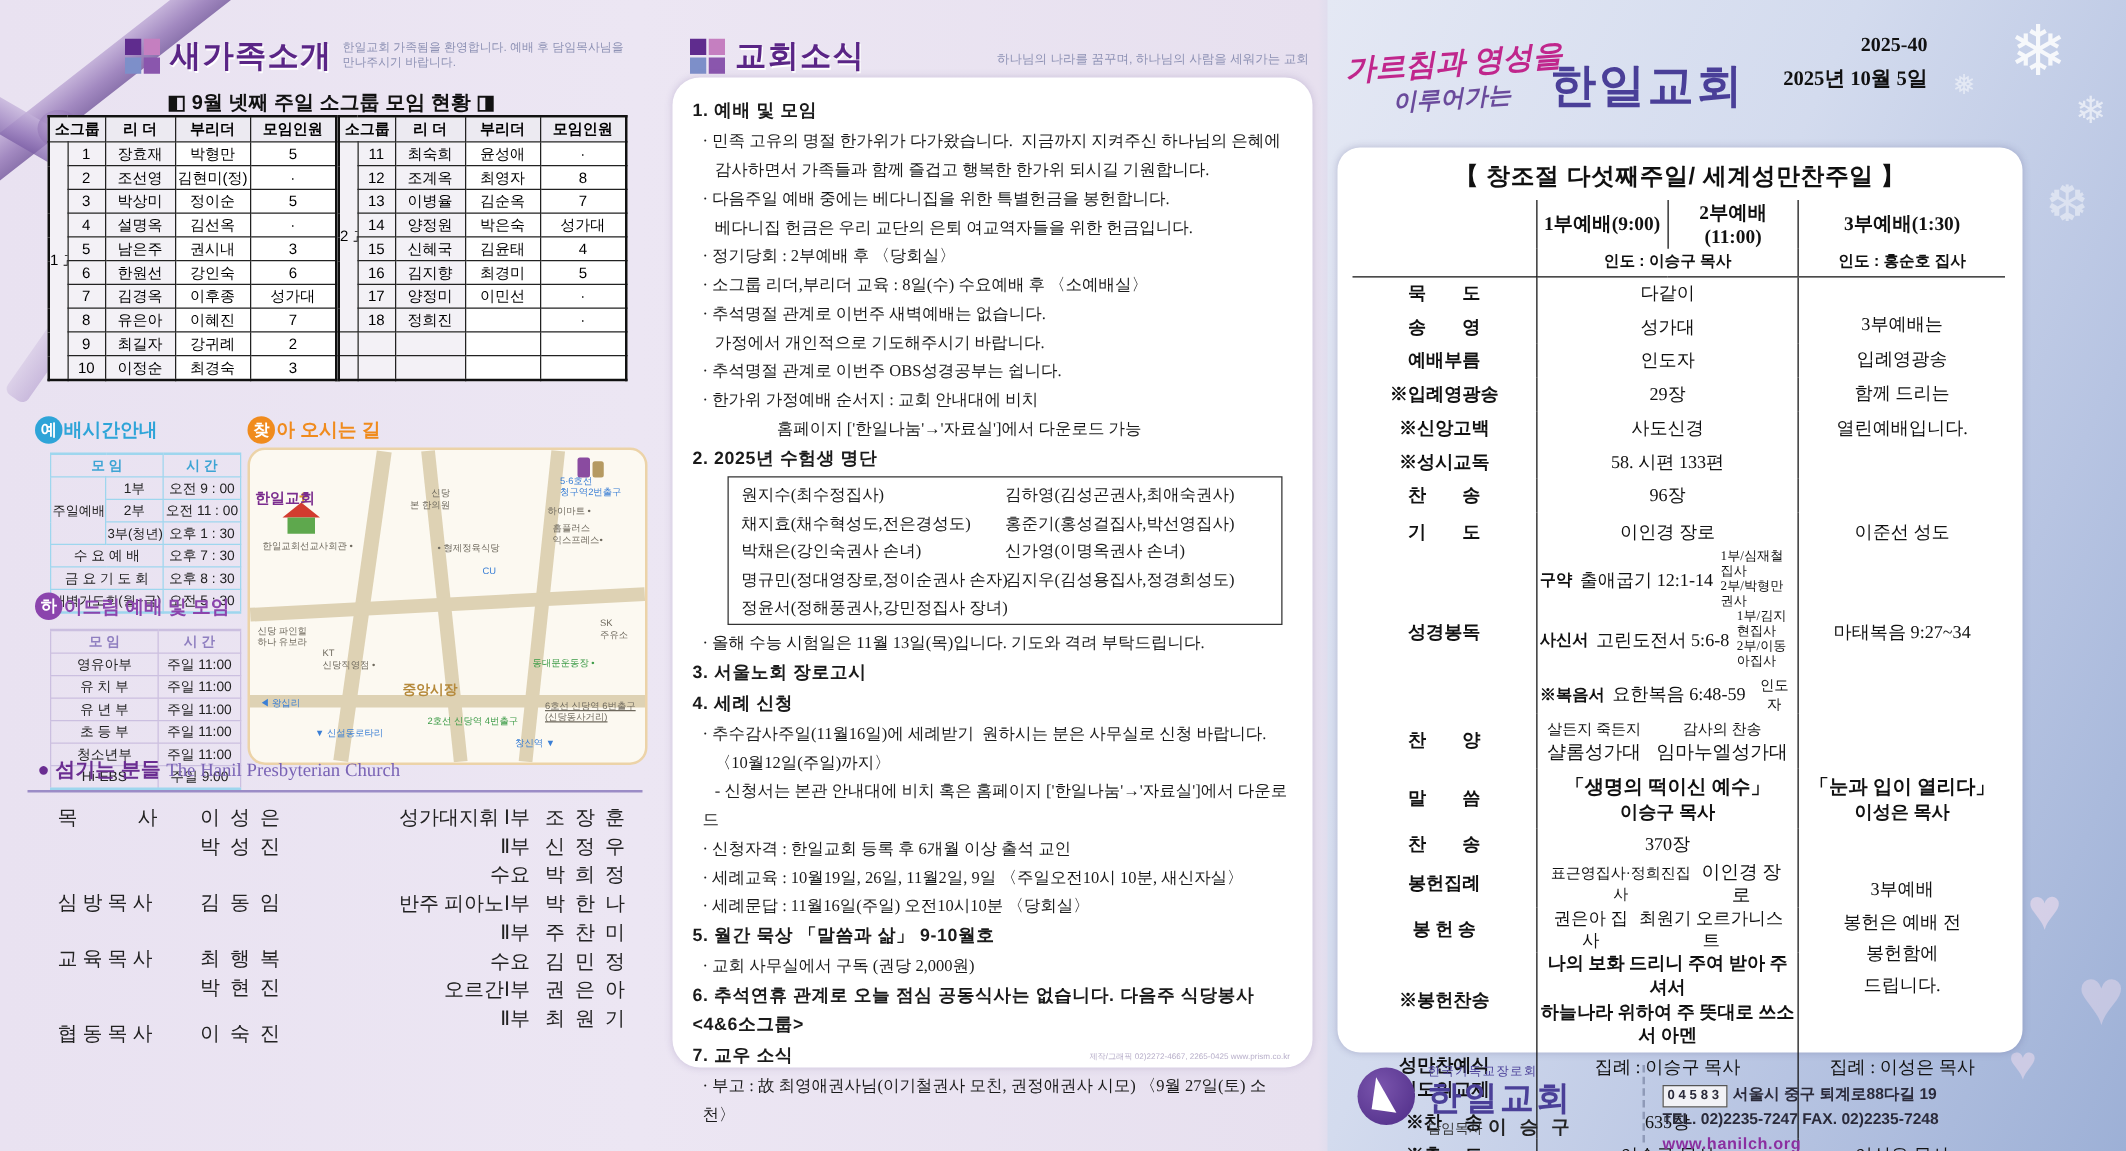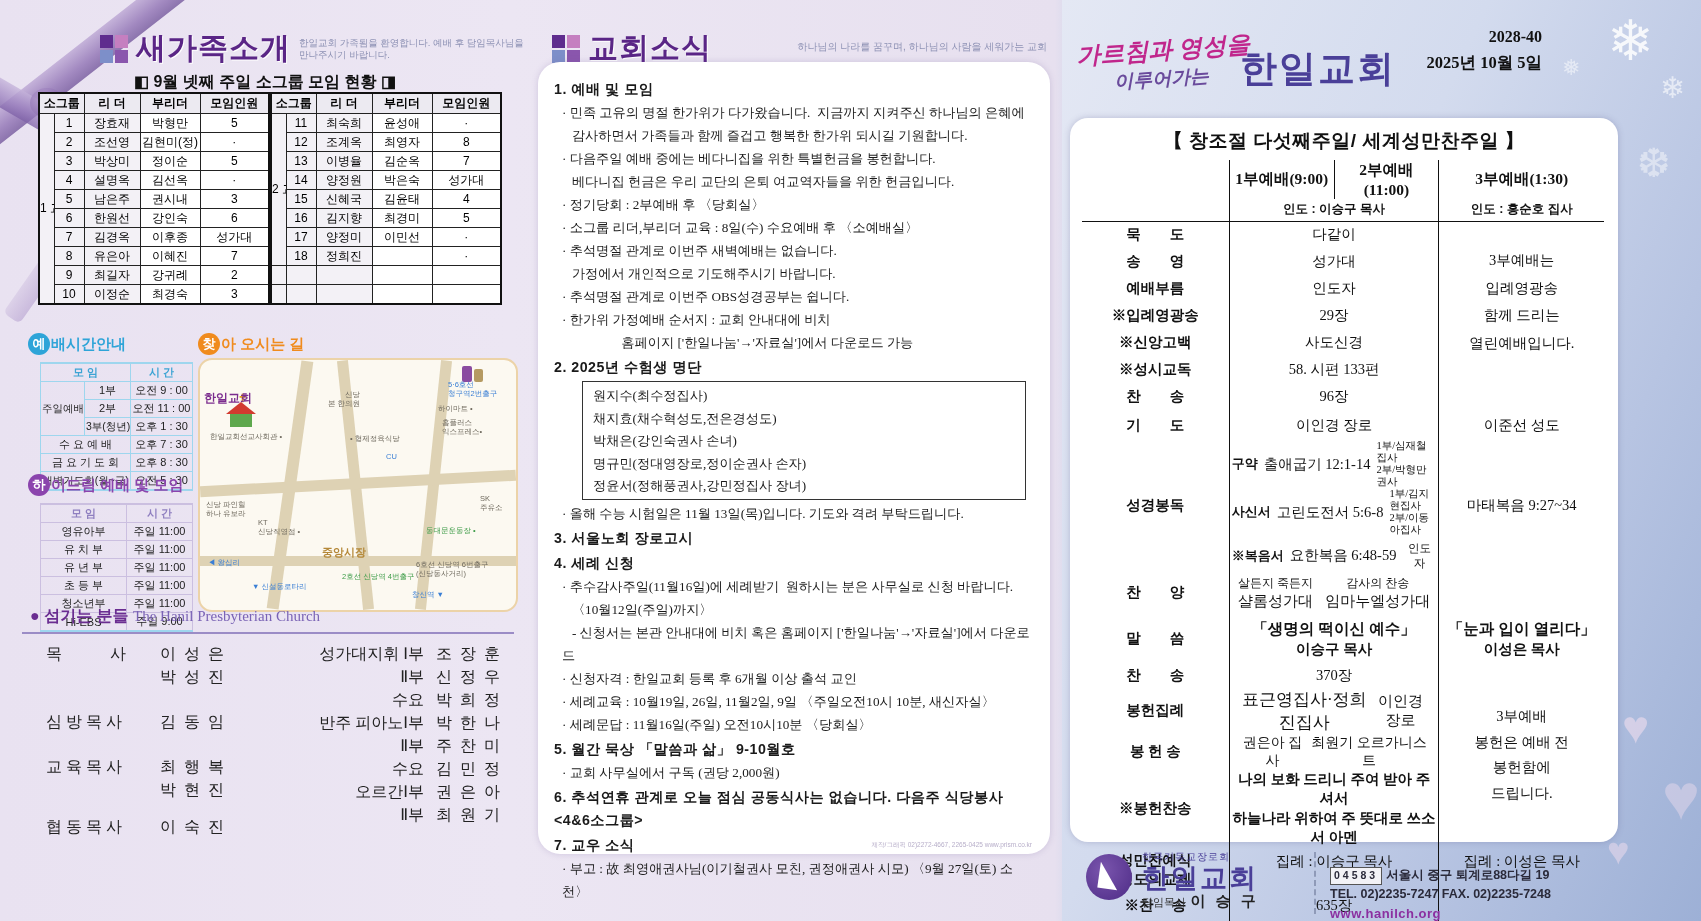--- a/index.html
+++ b/index.html
@@ -26,21 +26,21 @@
   .p-right{left:1062px;width:639px;}
 
   
   .sec-head{position:absolute;display:flex;align-items:center;gap:8px;}
   .sq-icon{display:grid;grid-template-columns:13px 13px;grid-template-rows:13px 13px;gap:2px;}
   .sq-icon i{display:block;}
   .sq-icon i:nth-child(1){background:#5f2c8e;}
   .sq-icon i:nth-child(2){background:#c57fc0;}
   .sq-icon i:nth-child(3){background:#7d8fc9;}
   .sq-icon i:nth-child(4){background:#8a56ad;}
-  .sec-title{font-size:30px;font-weight:bold;color:#5a2586;letter-spacing:1px;
+  .sec-title{font-size:25px;font-weight:bold;color:#5a2586;letter-spacing:1px;
     text-shadow:1px 1px 0 #fff;}
   .sec-sub{font-size:9.5px;color:#8d91b4;letter-spacing:0px;}
 
   
   .sg-title{position:absolute;left:0;top:72px;width:530px;text-align:center;
     font-size:16px;font-weight:bold;color:#111;}
   table.sg{border-collapse:collapse;table-layout:fixed;background:#fff;}
   table.sg th,table.sg td{border:1px solid #222;font-size:12px;text-align:center;
     padding:0;height:18px;overflow:hidden;white-space:nowrap;}
   table.sg th{background:#eceaf1;font-weight:bold;height:19px;}
@@ -148,21 +148,21 @@
   .small-grey{font-size:11.5px;}
   .srow2{display:flex;align-items:center;justify-content:center;gap:6px;}
   .stag{font-family:"Liberation Sans",sans-serif;font-weight:bold;font-size:13px;white-space:nowrap;}
   .sref{font-size:14.5px;white-space:nowrap;}
   .sreaders{font-size:10.5px;text-align:left;line-height:1.15;white-space:pre-line;}
   .praise-grid{display:flex;justify-content:space-around;}
   .praise-grid .pc .t{font-size:12px;}
   .praise-grid .pc .b{font-size:15px;}
   .sermon-t{font-weight:bold;font-family:"Liberation Sans",sans-serif;font-size:15.5px;}
   .off-row{display:flex;align-items:center;justify-content:space-between;padding:0 6px;}
-  .off-row .s{font-size:17px;}
+  .off-row .s{font-size:12px;}
   .off-row .m{font-size:15px;}
   .offh{font-weight:bold;font-family:"Liberation Sans",sans-serif;font-size:13.5px;line-height:1.35;}
   .p3cell{font-size:14.5px;line-height:1.9;}
 
   
   .rfoot{position:absolute;left:0;top:848px;width:639px;height:73px;}
   .flogo{position:absolute;left:24px;top:6px;width:46px;height:46px;border-radius:50%;
      background:radial-gradient(circle at 38% 34%,#7a55ad,#4d2b86);}
   .flogo .sail{position:absolute;left:13px;top:9px;width:0;height:0;
      border-left:0 solid transparent;border-right:20px solid transparent;border-bottom:26px solid #fff;transform:rotate(8deg);}
@@ -428,21 +428,21 @@
       <span class="lb" style="left:128px;top:30px;text-align:right;">신당
 본 한의원</span>
       <span class="lb" style="left:150px;top:74px;">• 형제정육식당</span>
       <span class="lb" style="left:238px;top:44px;">하이마트 •</span>
       <span class="lb" style="left:242px;top:58px;">홈플러스
 익스프레스•</span>
       <span class="lb lb-blue" style="left:248px;top:20px;">5·6호선
 청구역2번출구</span>
       <span class="lb lb-gold" style="left:122px;top:186px;">중앙시장</span>
       <span class="lb lb-green" style="left:142px;top:212px;">2호선 신당역 4번출구</span>
-      <span class="lb" style="left:216px;top:200px;">6호선 신당역 6번출구
+      <span class="lb" style="left:236px;top:200px;text-decoration:underline;">6호선 신당역 6번출구
 (신당동사거리)</span>
       <span class="lb lb-blue" style="left:212px;top:230px;">창신역 ▼</span>
       <span class="lb lb-blue" style="left:8px;top:198px;">◀ 왕십리</span>
       <span class="lb lb-blue" style="left:52px;top:222px;">▼ 신설동로타리</span>
       <span class="lb" style="left:58px;top:158px;">KT
 신당직영점 •</span>
       <span class="lb" style="left:6px;top:140px;">신당 파인힐
 하나 유보라</span>
       <span class="lb lb-green" style="left:226px;top:166px;">동대문운동장 •</span>
       <span class="lb" style="left:280px;top:134px;">SK
@@ -588,20 +588,26 @@
 
         <div class="stitle"><span>2.</span> <span>2025년 수험생 명단</span></div>
         <div class="exam-box">
           <div class="col">
             <div>원지수(최수정집사)</div>
             <div>채지효(채수혁성도,전은경성도)</div>
             <div>박채은(강인숙권사 손녀)</div>
             <div>명규민(정대영장로,정이순권사 손자)</div>
             <div>정윤서(정해풍권사,강민정집사 장녀)</div>
           </div>
+          <div class="col">
+            <div>김하영(김성곤권사,최애숙권사)</div>
+            <div>홍준기(홍성걸집사,박선영집사)</div>
+            <div>신가영(이명옥권사 손녀)</div>
+            <div>김지우(김성용집사,정경희성도)</div>
+          </div>
         </div>
         <div class="line">· 올해 수능 시험일은 11월 13일(목)입니다. 기도와 격려 부탁드립니다.</div>
 
         <div class="stitle"><span>3.</span> <span>서울노회 장로고시</span></div>
 
         <div class="stitle"><span>4.</span> <span>세례 신청</span></div>
         <div class="line">· 추수감사주일(11월16일)에 세례받기  원하시는 분은 사무실로 신청 바랍니다.</div>
         <div class="line">   〈10월12일(주일)까지〉</div>
         <div class="line">   - 신청서는 본관 안내대에 비치 혹은 홈페이지 ['한일나눔'→'자료실']에서 다운로드</div>
         <div class="line">· 신청자격 : 한일교회 등록 후 6개월 이상 출석 교인</div>
@@ -627,21 +633,21 @@
     <span class="snow" style="left:500px;top:55px;font-size:22px;opacity:.5;">❅</span>
     <span class="snow" style="left:575px;top:140px;font-size:40px;opacity:.45;">❆</span>
     <span class="heart" style="left:560px;top:700px;font-size:46px;">♥</span>
     <span class="heart" style="left:600px;top:760px;font-size:64px;opacity:.5;">♥</span>
     <span class="heart" style="left:545px;top:830px;font-size:38px;opacity:.6;">♥</span>
 
     <div class="masthead">
       <div class="script1">가르침과 영성을</div>
       <div class="script2">이루어가는</div>
       <div class="mast-church">한일교회</div>
-      <div class="mast-issue">2028-40</div>
+      <div class="mast-issue">2025-40</div>
       <div class="mast-date">2025년  10월 5일</div>
     </div>
 
     <div class="order-box">
       <div class="order-title">【 창조절 다섯째주일/ 세계성만찬주일 】</div>
       <table class="order">
         <colgroup>
             <col style="width:132px">
             <col style="width:94px">
             <col style="width:94px">

